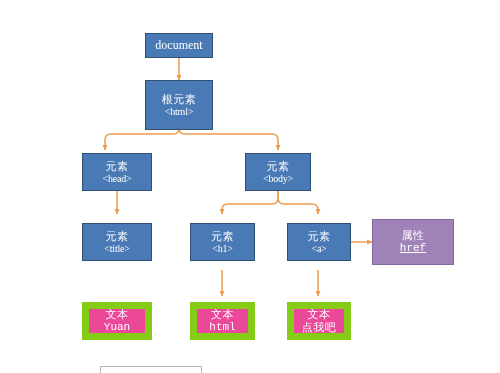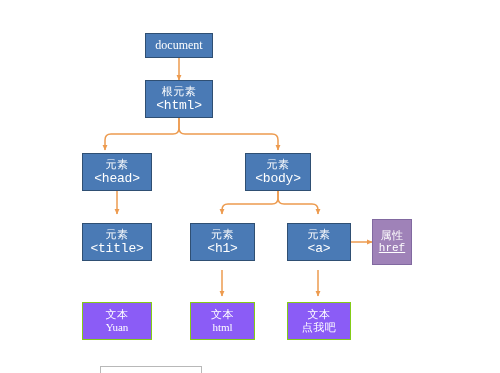--- a/index.html
+++ b/index.html
@@ -45,43 +45,43 @@
     background: #4a7ab5;
     border: 1px solid #2f4f73;
     font-size: 11px;
   }
   .node-element .l1 {
     font-family: "Liberation Sans", sans-serif;
     font-size: 11px;
     letter-spacing: 0.5px;
   }
   .node-element .l2 {
-    font-family: Liberation Mono, monospace;
-    font-size: 13px;
+    font-family: Liberation Serif, serif;
+    font-size: 10px;
     letter-spacing: -0.2px;
   }
   .node-document {
     background: #4a7ab5;
     border: 1px solid #2f4f73;
   }
   .node-document .l1 {
     font-family: "Liberation Serif", serif;
     font-size: 12px;
   }
   .node-text {
-    background: #8b5cf6;
-    border: 1px solid #84cc16;
+    background: #ec4899;
+    border: 7px solid #84cc16;
   }
   .node-text .l1 {
     font-family: "Liberation Sans", sans-serif;
     font-size: 11px;
     letter-spacing: 0.5px;
   }
   .node-text .l2 {
-    font-family: Liberation Serif, serif;
+    font-family: Liberation Mono, monospace;
     font-size: 11px;
   }
   .node-text .l2.cjk {
     font-family: Liberation Serif, serif;
     letter-spacing: 0.5px;
   }
   .node-attr {
     background: #9f82b8;
     border: 1px solid #8169a0;
   }
@@ -137,21 +137,21 @@
       <path d="M222,270 L222,296" marker-end="url(#ar)"></path>
 
       <path d="M318,270 L318,296" marker-end="url(#ar)"></path>
     </g>
   </svg>
 
   <div class="node node-document" style="left:145px; top:33px; width:68px; height:25px;">
     <span class="l1">document</span>
   </div>
 
-  <div class="node node-element" style="left:145px; top:80px; width:68px; height:38px;">
+  <div class="node node-element" style="left:145px; top:80px; width:68px; height:50px;">
     <span class="l1">根元素</span>
     <span class="l2">&lt;html&gt;</span>
   </div>
 
   <div class="node node-element" style="left:82px; top:153px; width:70px; height:38px;">
     <span class="l1">元素</span>
     <span class="l2">&lt;head&gt;</span>
   </div>
 
   <div class="node node-element" style="left:245px; top:153px; width:66px; height:38px;">
@@ -167,21 +167,21 @@
   <div class="node node-element" style="left:190px; top:223px; width:65px; height:38px;">
     <span class="l1">元素</span>
     <span class="l2">&lt;h1&gt;</span>
   </div>
 
   <div class="node node-element" style="left:287px; top:223px; width:64px; height:38px;">
     <span class="l1">元素</span>
     <span class="l2">&lt;a&gt;</span>
   </div>
 
-  <div class="node node-attr" style="left:372px; top:219px; width:40px; height:46px;">
+  <div class="node node-attr" style="left:372px; top:219px; width:82px; height:46px;">
     <span class="l1">属性</span>
     <span class="l2">href</span>
   </div>
 
   <div class="node node-text" style="left:82px; top:302px; width:70px; height:38px;">
     <span class="l1">文本</span>
     <span class="l2">Yuan</span>
   </div>
 
   <div class="node node-text" style="left:190px; top:302px; width:65px; height:38px;">

